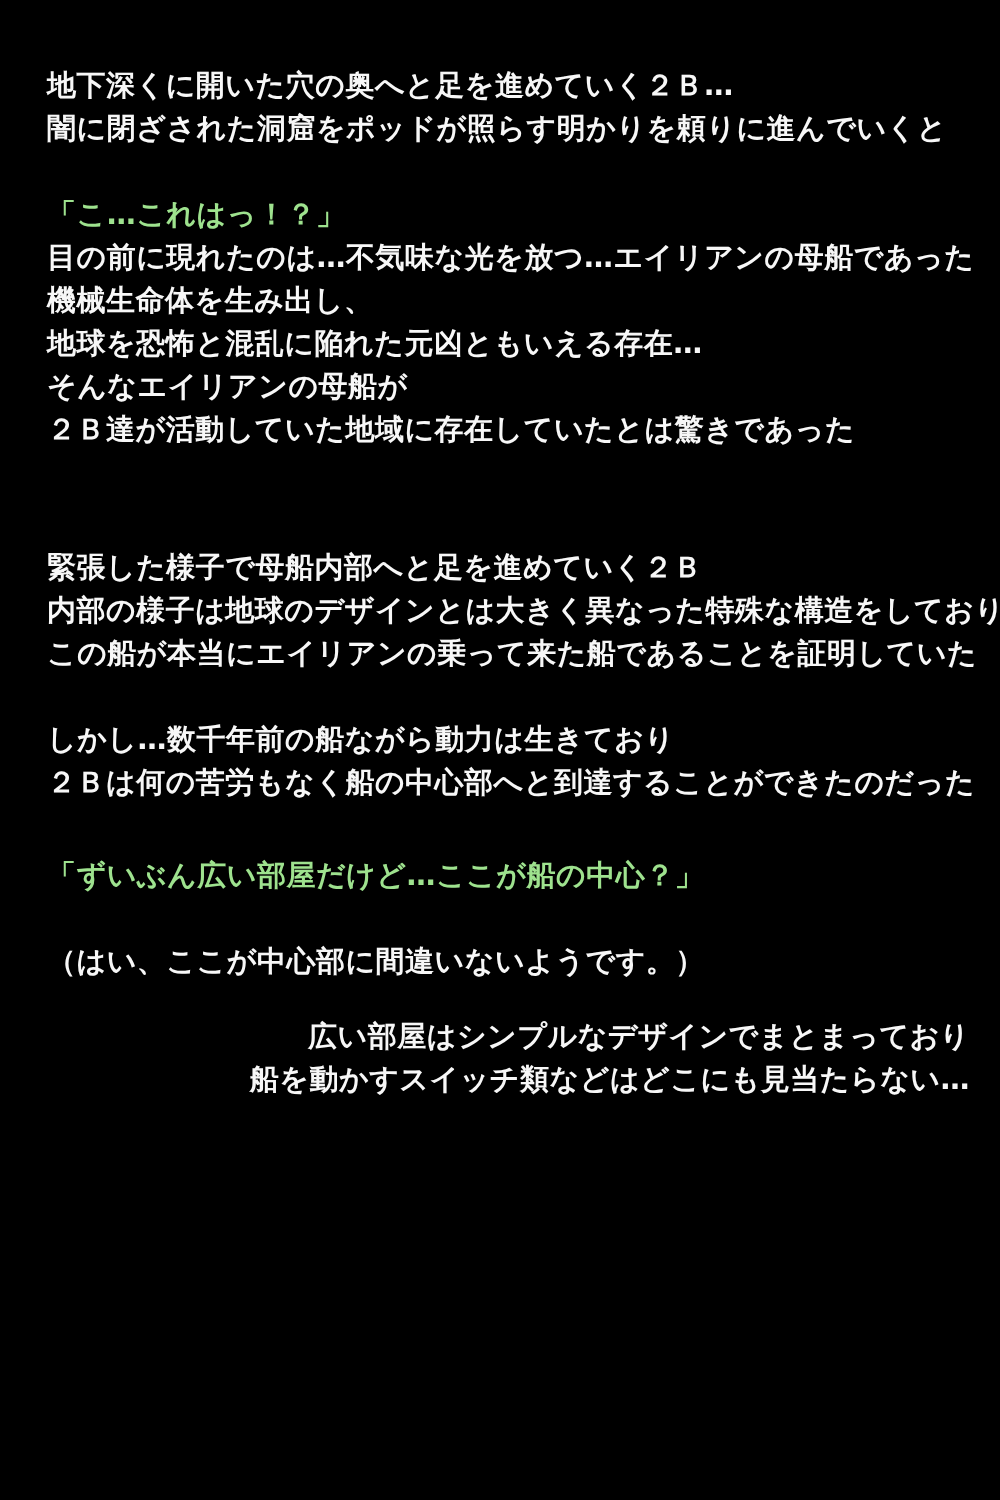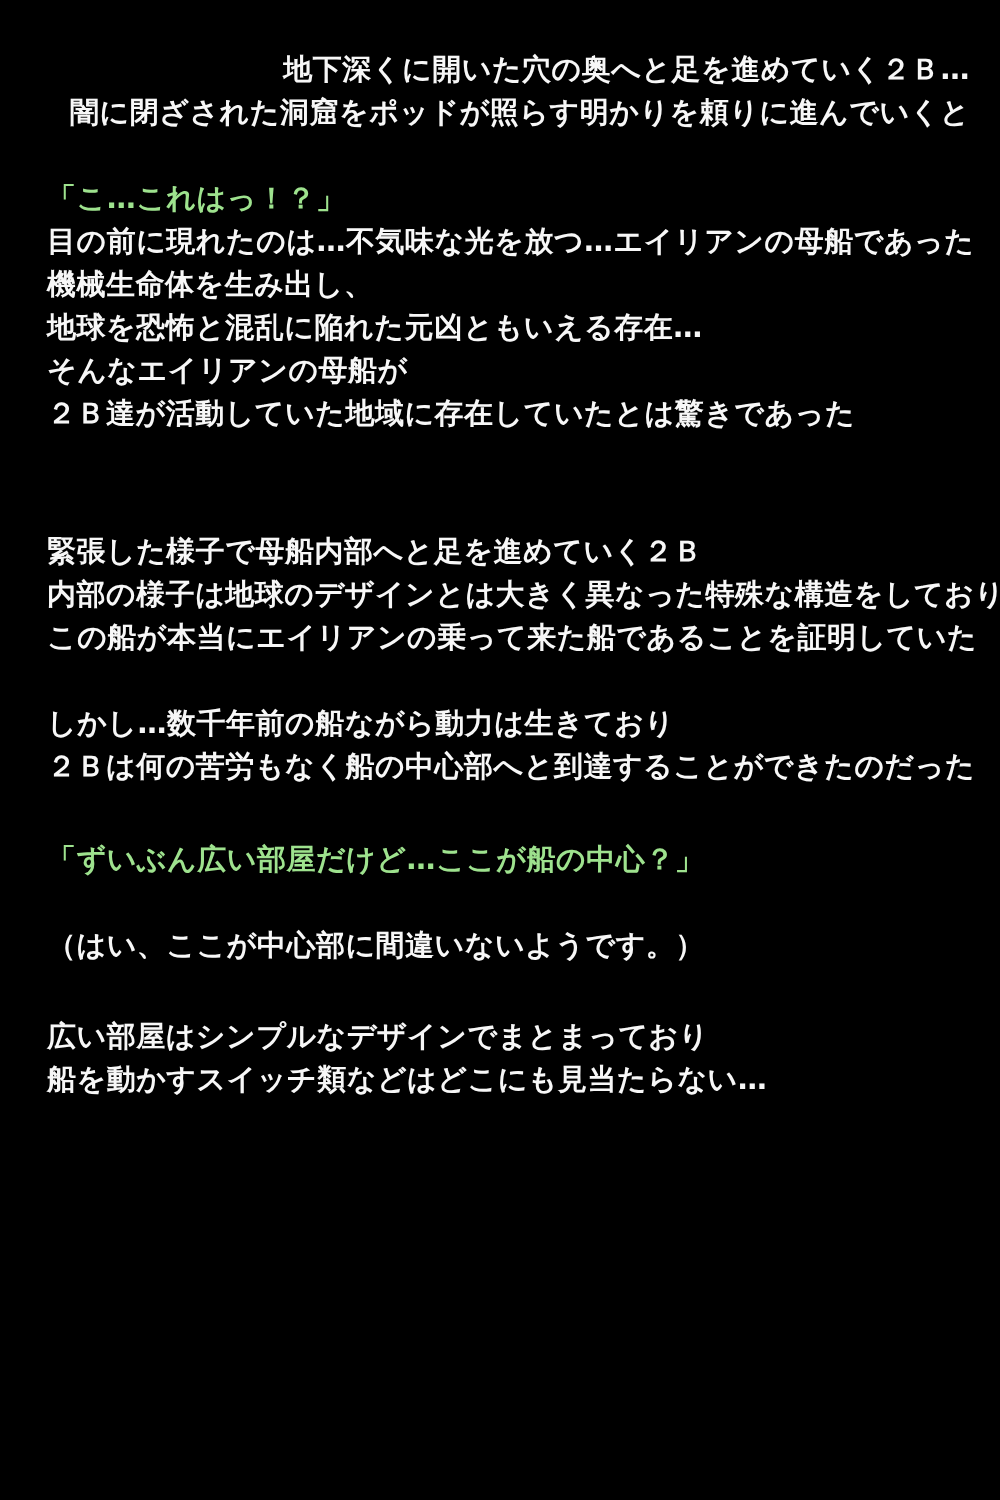--- a/index.html
+++ b/index.html
@@ -18,32 +18,32 @@
     height: 1500px;
     padding: 48px 30px 0 47px;
     font-family: "DejaVu Sans", "Liberation Sans", sans-serif;
     font-weight: 700;
     font-size: 29px;
   }
   .paragraph {
     margin-top: 43px;
   }
   .paragraph.first {
-    margin-top: 0;
-    text-align: right;
+    margin-top: 16px;
   }
   .paragraph.gap-xl {
     margin-top: 95px;
     text-decoration: underline;
   }
   .paragraph.gap-md {
     margin-top: 50px;
   }
   .paragraph.gap-sm {
-    margin-top: 48px;
+    margin-top: 32px;
+    text-align: right;
   }
   .line {
     height: 43px;
     line-height: 43px;
     white-space: nowrap;
     color: var(--text, #ffffff);
     letter-spacing: 0.5px;
   }
   .line.green {
     color: var(--dialogue, #9ee28e);

